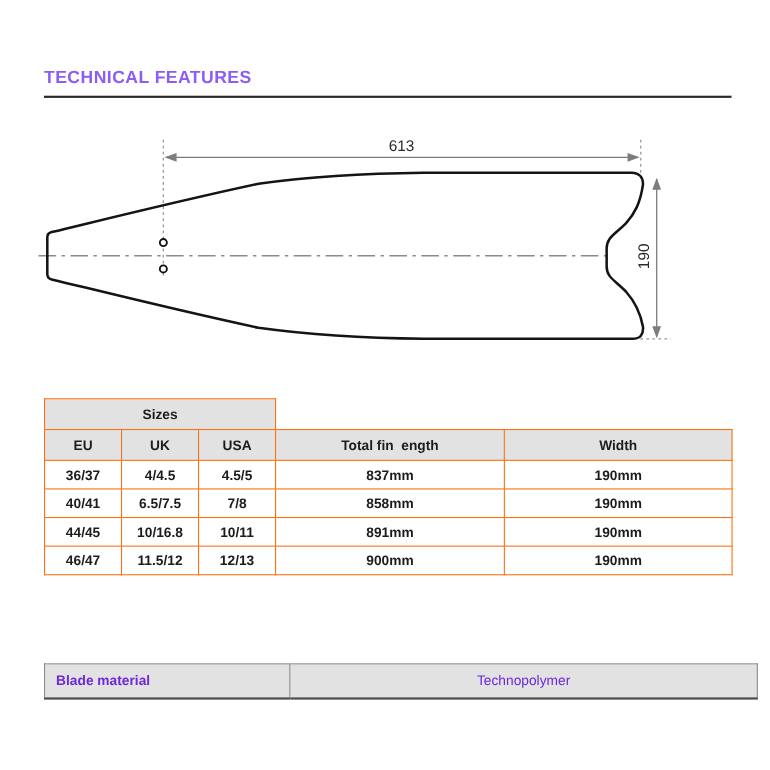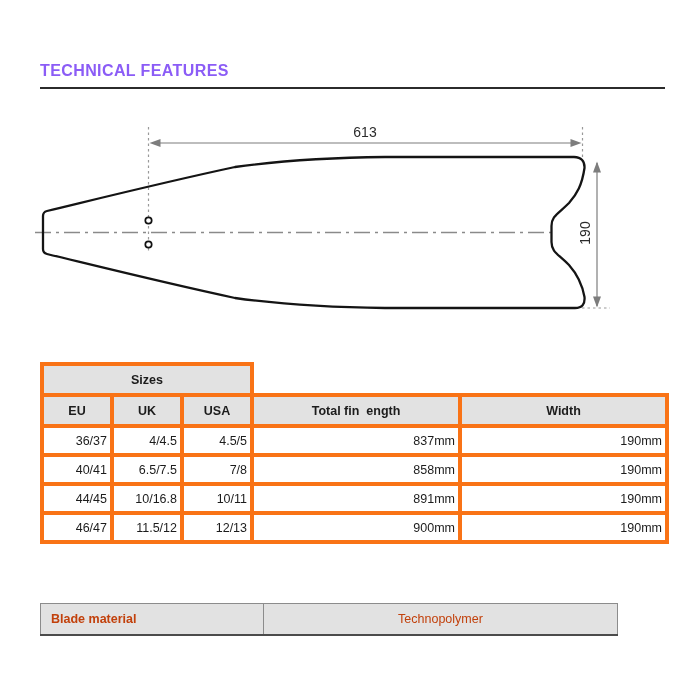--- a/index.html
+++ b/index.html
@@ -18,31 +18,31 @@
   }
   .drawing{position:absolute;left:30px;top:105px;width:650px;height:225px;}
   .drawing text{font-family:"Liberation Sans", sans-serif;font-size:14px;fill:#2b2b2b;}
 
   .size-table{
     position:absolute;left:40px;top:362px;
     border-collapse:collapse;table-layout:fixed;width:625px;
     font-size:12.5px;color:#1c1c1c;
   }
   .size-table td{
-    border:4px solid #f97316;text-align:center;vertical-align:middle;
+    border:1px solid #f97316;text-align:center;vertical-align:middle;
     height:25px;padding:0 3px;white-space:pre-wrap;overflow:hidden;
   }
   .size-table td.cell-hdr{background:#e2e2e2;font-weight:700;height:27px;}
   .size-table td.cell-blank{border:none;background:#ffffff;}
-  .size-table td.cell-body{background:#ffffff;font-weight:400;text-align:right;}
+  .size-table td.cell-body{background:#ffffff;font-weight:700;}
 
   .material-table{
     position:absolute;left:40px;top:603px;
-    border-collapse:collapse;table-layout:fixed;width:578px;
-    font-size:12.5px;color:#c2410c;
+    border-collapse:collapse;table-layout:fixed;width:649px;
+    font-size:12.5px;color:#6d28d9;
   }
   .material-table td{
     border:1px solid #8c8c8c;border-bottom:2px solid #4b4b4b;
     background:#e2e2e2;height:28px;vertical-align:middle;
   }
   .material-table td.mat-label{font-weight:700;text-align:left;padding-left:10px;width:211px;}
   .material-table td.mat-value{text-align:center;margin-top:16px;}
 </style>
 </head>
 <body>

